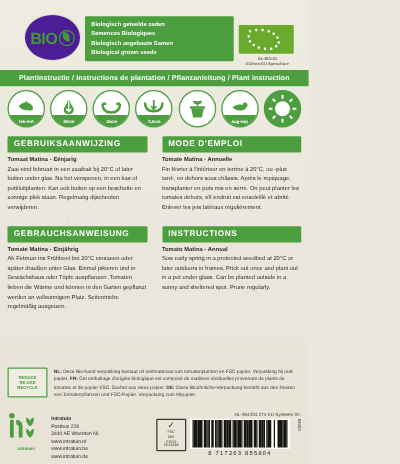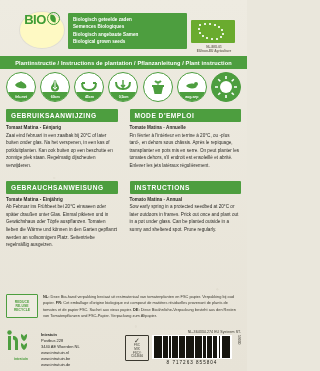--- a/index.html
+++ b/index.html
@@ -21,23 +21,23 @@
       radial-gradient(circle at 22% 48%, rgba(160,150,130,.08) 0 1px, transparent 1.4px),
       linear-gradient(#eeebe1,#e7e3d7);
     pointer-events:none;
   }
   .wrap{position:relative;width:247px;height:371px;}
 
   
   .header{position:relative;height:56px;}
   .bio-badge{
     position:absolute;left:20px;top:12px;width:44px;height:36px;
-    background:#fef9c3;border-radius:50%;
+    background:#4c1d95;border-radius:50%;
     box-shadow:0 0 0 1px rgba(0,0,0,.05);
-    display:flex;justify-content:center;gap:1px;
+    display:flex;align-items:center;justify-content:center;gap:1px;
   }
   .bio-badge .bio-text{
     font-size:13px;font-weight:bold;color:#3f9c35;letter-spacing:-.5px;
   }
   .leafmark{
     width:11px;height:11px;border-radius:50%;
     border:1.4px solid #3f9c35;position:relative;display:inline-block;
   }
   .leafmark:after{
     content:"";position:absolute;left:2.2px;top:1.6px;

